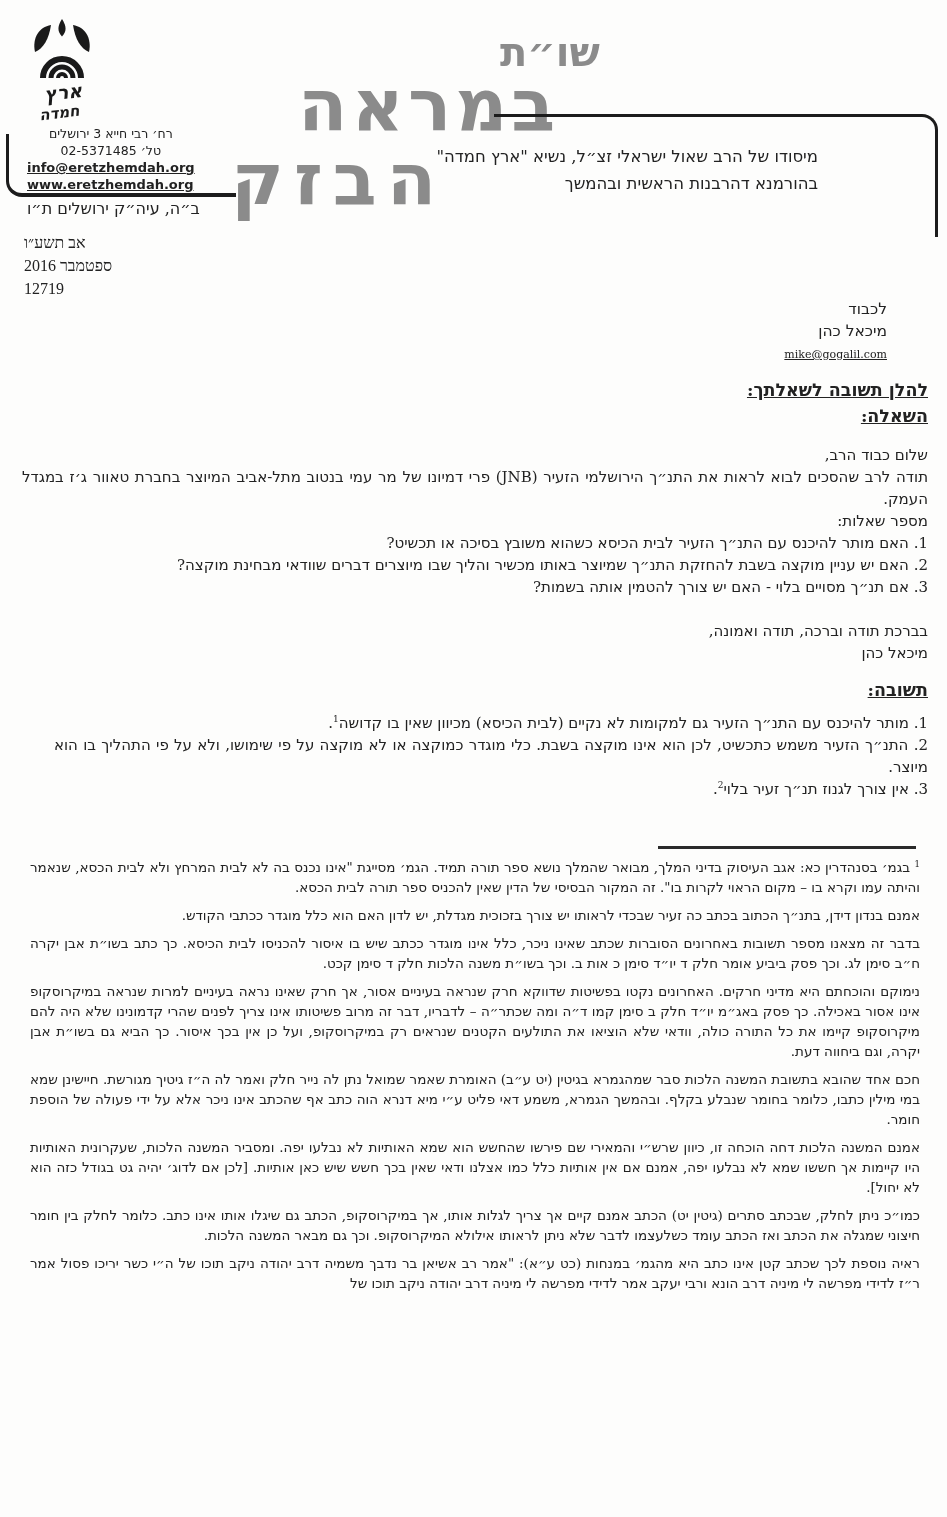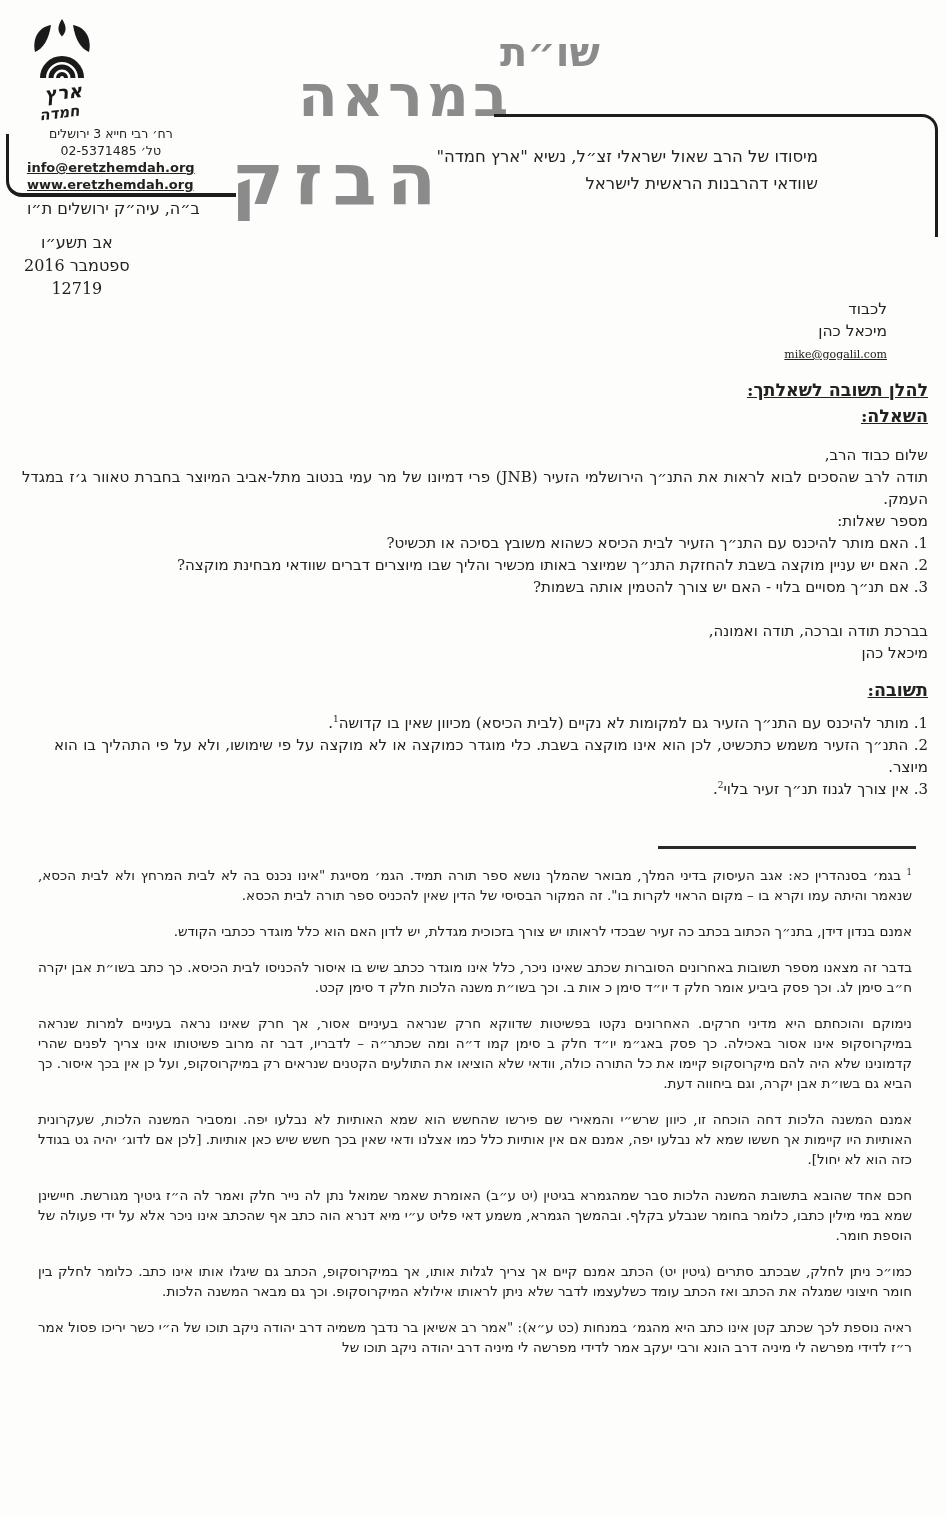--- a/index.html
+++ b/index.html
@@ -12,44 +12,44 @@
   .logo{left:24px;top:18px;width:76px;height:104px;}
   .contact{left:27px;top:125px;font-family:"DejaVu Sans",sans-serif;font-size:12.5px;line-height:17px;text-align:left;}
   .contact .he{direction:rtl;unicode-bidi:plaintext;text-align:center;}
   .contact .lnk{font-weight:bold;text-decoration:underline;font-size:13px;direction:ltr;}
   .contact-frame{left:6px;top:134px;width:227px;height:59px;
     border-left:3px solid #1c1c1c;border-bottom:4px solid #1c1c1c;border-bottom-left-radius:16px;}
   .bh{left:27px;top:199px;font-size:16px;direction:rtl;}
   
   .bigttl{color:#8b8b8b;font-weight:bold;font-family:"DejaVu Serif","DejaVu Sans",serif;direction:rtl;}
   .t-sot{left:500px;top:28px;font-size:40px;}
-  .t-bem{left:298px;top:62px;font-size:58px;letter-spacing:4px;}
+  .t-bem{left:298px;top:62px;font-size:72px;letter-spacing:4px;}
   .t-hab{left:231px;top:136px;font-size:72px;letter-spacing:10px;}
   .title-frame{left:494px;top:114px;width:441px;height:120px;
     border-top:3px solid #1c1c1c;border-right:3px solid #1c1c1c;border-top-right-radius:16px;}
   .subttl{right:129px;top:143px;direction:rtl;text-align:right;font-size:16.5px;line-height:27px;}
   
-  .stamp{left:24px;top:231px;font-size:16px;line-height:23px;text-align:center;}
+  .stamp{left:24px;top:231px;font-size:16px;line-height:23px;text-align:left;font-family:Liberation Serif, serif;}
   .stamp .he{direction:rtl;unicode-bidi:plaintext;}
   .recipient{right:60px;top:298px;direction:rtl;text-align:right;font-size:15.5px;line-height:22px;}
   .recipient .mail{direction:ltr;text-decoration:underline;font-size:11px;margin-top:2px;}
   
   .main{left:22px;right:19px;top:380px;direction:rtl;}
   .head{font-size:17.5px;font-weight:bold;text-decoration:underline;margin:0 0 6px 0;}
   .head.q{margin-bottom:18px;}
   .head.a{margin:16px 0 10px 0;}
   .bodytxt{font-size:15px;line-height:22px;text-align:justify;}
   .bodytxt p{margin:0;}
   .signoff{margin-top:22px;}
   .ansitems{margin-top:12px;margin-left:32px;}
   sup{font-size:9px;line-height:0;vertical-align:super;}
   
   .fnsep{margin:46px 12px 8px auto;width:258px;border-top:3px solid #2a2a2a;}
   .fnotes{font-size:13.5px;line-height:20px;text-align:justify;direction:rtl;}
-  .fnotes p{margin:16px;}
+  .fnotes p{margin:8px;}
   .fn-indent{text-indent:14px;}
   .fnotes sup{font-size:8.5px;}
 </style>
 </head>
 <body>
 
 <svg class="abs logo" viewBox="0 0 76 104">
   <g fill="#1a1a1a" stroke="none">
     <path d="M38 1 C33.5 8 33 13 38 18.5 C43 13 42.5 8 38 1 Z"></path>
     <path d="M27 7 C15 9 8 20 11 34 C19 31 25 21 27 7 Z"></path>
@@ -72,21 +72,21 @@
 </div>
 <div class="abs contact-frame"></div>
 <div class="abs bh">ב״ה, עיה״ק ירושלים ת״ו</div>
 
 <div class="abs bigttl t-sot">שו״ת</div>
 <div class="abs bigttl t-bem">במראה</div>
 <div class="abs bigttl t-hab">הבזק</div>
 <div class="abs title-frame"></div>
 <div class="abs subttl">
   <div>מיסודו של הרב שאול ישראלי זצ״ל, נשיא "ארץ חמדה"</div>
-  <div>שוודאי דהרבנות הראשית לישראל</div>
+  <div>בהורמנא דהרבנות הראשית ובהמשך</div>
 </div>
 
 <div class="abs stamp">
   <div class="he">אב תשע״ו</div>
   <div class="he">ספטמבר 2016</div>
   <div>12719</div>
 </div>
 
 <div class="abs recipient">
   <div>לכבוד</div>
@@ -120,19 +120,19 @@
     <p><span>3. אין צורך לגנוז תנ״ך זעיר בלוי</span><sup>2</sup><span>.</span></p>
   </div>
 
   <div class="fnsep"></div>
 
   <div class="fnotes">
     <p><sup>1</sup> <span>בגמ׳ בסנהדרין כא: אגב העיסוק בדיני המלך, מבואר שהמלך נושא ספר תורה תמיד. הגמ׳ מסייגת "אינו נכנס בה לא לבית המרחץ ולא לבית הכסא, שנאמר והיתה עמו וקרא בו – מקום הראוי לקרות בו". זה המקור הבסיסי של הדין שאין להכניס ספר תורה לבית הכסא.</span></p>
     <p>אמנם בנדון דידן, בתנ״ך הכתוב בכתב כה זעיר שבכדי לראותו יש צורך בזכוכית מגדלת, יש לדון האם הוא כלל מוגדר ככתבי הקודש.</p>
     <p>בדבר זה מצאנו מספר תשובות באחרונים הסוברות שכתב שאינו ניכר, כלל אינו מוגדר ככתב שיש בו איסור להכניסו לבית הכיסא. כך כתב בשו״ת אבן יקרה ח״ב סימן לג. וכך פסק ביביע אומר חלק ד יו״ד סימן כ אות ב. וכך בשו״ת משנה הלכות חלק ד סימן קכט.</p>
     <p>נימוקם והוכחתם היא מדיני חרקים. האחרונים נקטו בפשיטות שדווקא חרק שנראה בעיניים אסור, אך חרק שאינו נראה בעיניים למרות שנראה במיקרוסקופ אינו אסור באכילה. כך פסק באג״מ יו״ד חלק ב סימן קמו ד״ה ומה שכתר״ה – לדבריו, דבר זה מרוב פשיטותו אינו צריך לפנים שהרי קדמונינו שלא היה להם מיקרוסקופ קיימו את כל התורה כולה, וודאי שלא הוציאו את התולעים הקטנים שנראים רק במיקרוסקופ, ועל כן אין בכך איסור. כך הביא גם בשו״ת אבן יקרה, וגם ביחווה דעת.</p>
+    <p>חכם אחד שהובא בתשובת המשנה הלכות סבר שמהגמרא בגיטין (יט ע״ב) האומרת שאמר שמואל נתן לה נייר חלק ואמר לה ה״ז גיטיך מגורשת. חיישינן שמא במי מילין כתבו, כלומר בחומר שנבלע בקלף. ובהמשך הגמרא, משמע דאי פליט ע״י מיא דנרא הוה כתב אף שהכתב אינו ניכר אלא על ידי פעולה של הוספת חומר.</p>
     <p>אמנם המשנה הלכות דחה הוכחה זו, כיוון שרש״י והמאירי שם פירשו שהחשש הוא שמא האותיות לא נבלעו יפה. ומסביר המשנה הלכות, שעקרונית האותיות היו קיימות אך חששו שמא לא נבלעו יפה, אמנם אם אין אותיות כלל כמו אצלנו ודאי שאין בכך חשש שיש כאן אותיות. [לכן אם לדוג׳ יהיה גט בגודל כזה הוא לא יחול].</p>
-    <p>חכם אחד שהובא בתשובת המשנה הלכות סבר שמהגמרא בגיטין (יט ע״ב) האומרת שאמר שמואל נתן לה נייר חלק ואמר לה ה״ז גיטיך מגורשת. חיישינן שמא במי מילין כתבו, כלומר בחומר שנבלע בקלף. ובהמשך הגמרא, משמע דאי פליט ע״י מיא דנרא הוה כתב אף שהכתב אינו ניכר אלא על ידי פעולה של הוספת חומר.</p>
     <p>כמו״כ ניתן לחלק, שבכתב סתרים (גיטין יט) הכתב אמנם קיים אך צריך לגלות אותו, אך במיקרוסקופ, הכתב גם שיגלו אותו אינו כתב. כלומר לחלק בין חומר חיצוני שמגלה את הכתב ואז הכתב עומד כשלעצמו לדבר שלא ניתן לראותו אילולא המיקרוסקופ. וכך גם מבאר המשנה הלכות.</p>
     <p>ראיה נוספת לכך שכתב קטן אינו כתב היא מהגמ׳ במנחות (כט ע״א): "אמר רב אשיאן בר נדבך משמיה דרב יהודה ניקב תוכו של ה״י כשר יריכו פסול אמר ר״ז לדידי מפרשה לי מיניה דרב הונא ורבי יעקב אמר לדידי מפרשה לי מיניה דרב יהודה ניקב תוכו של</p>
   </div>
 
 </div>
 
 </body></html>

